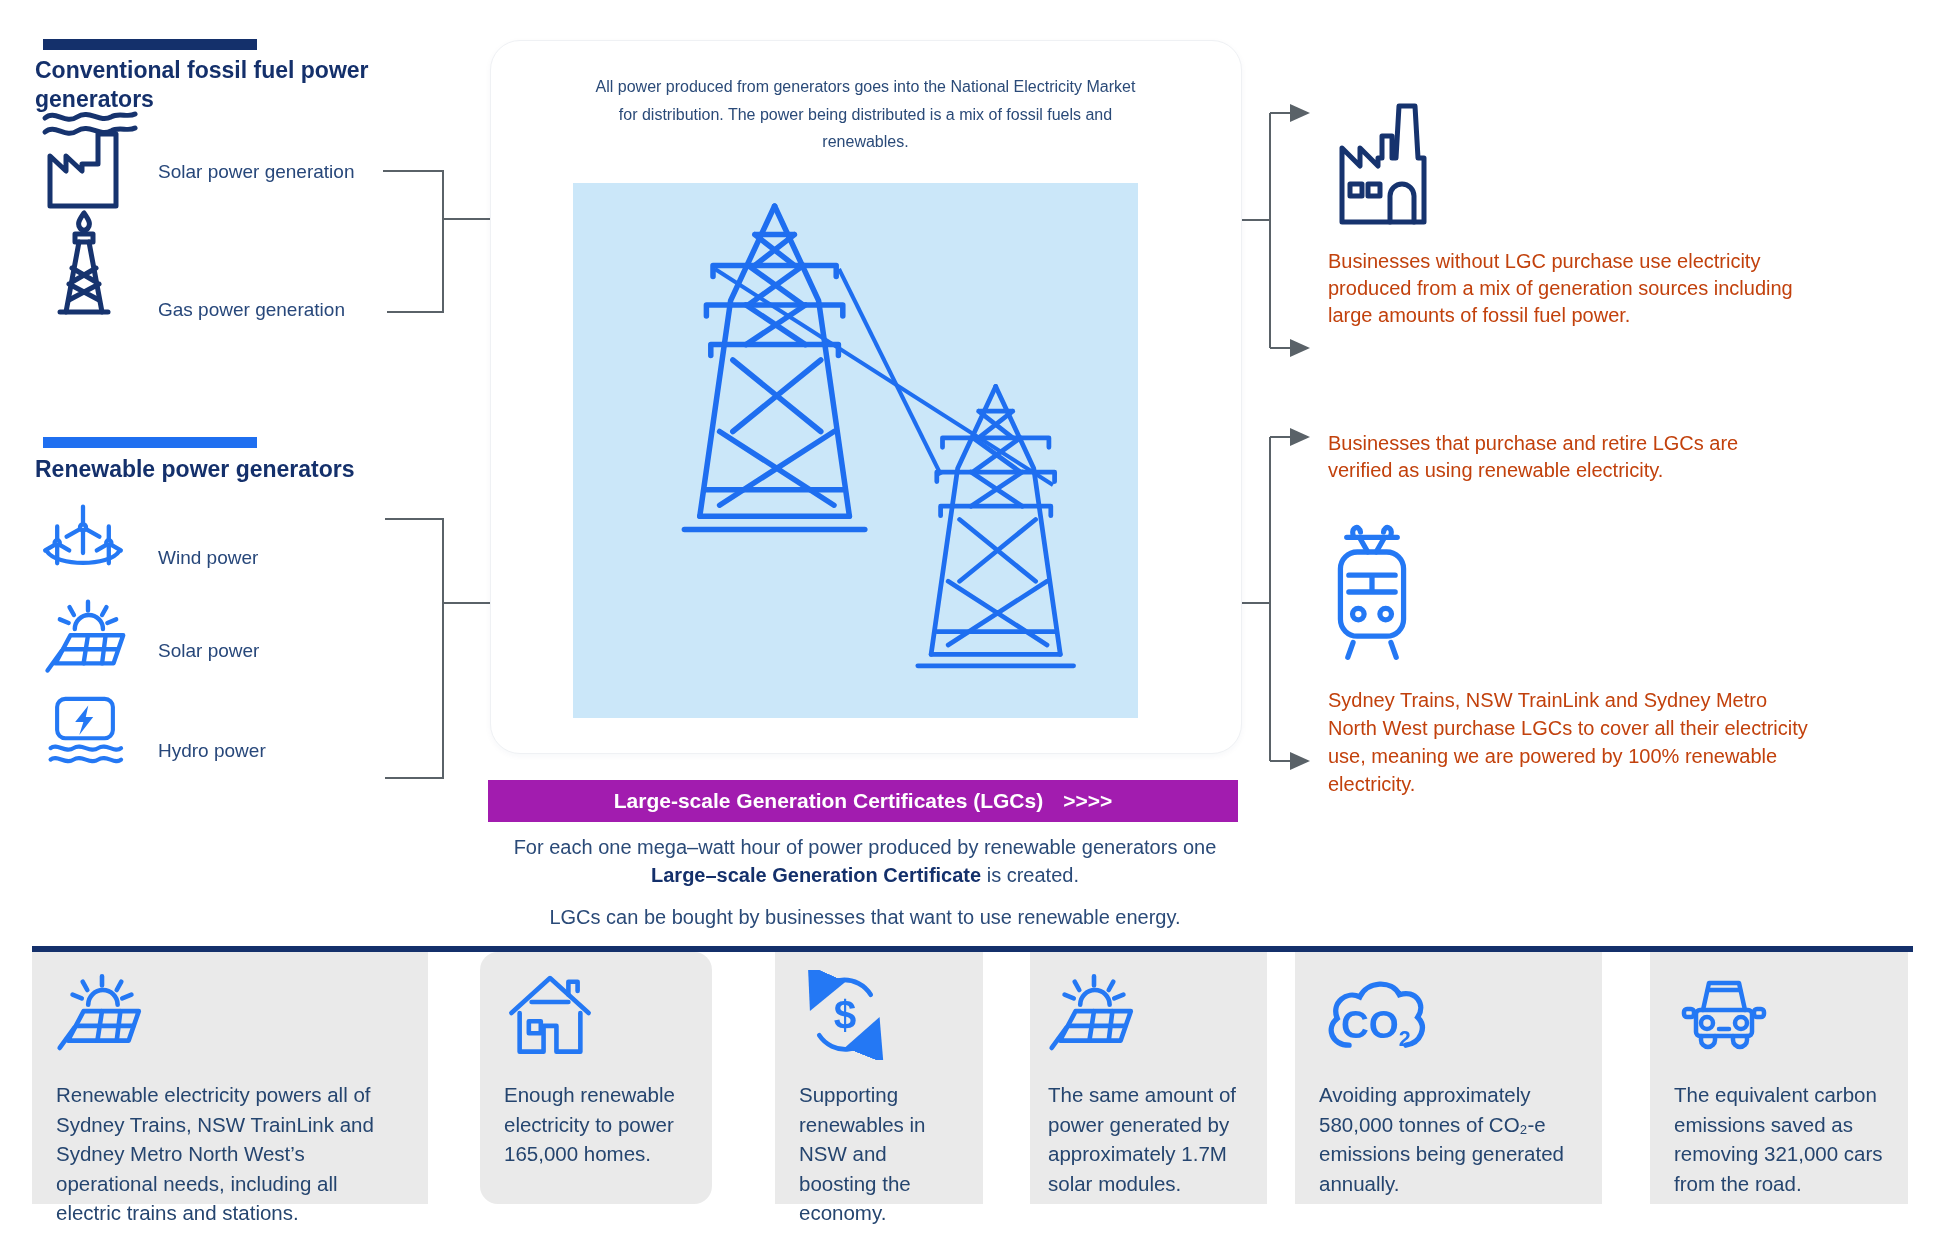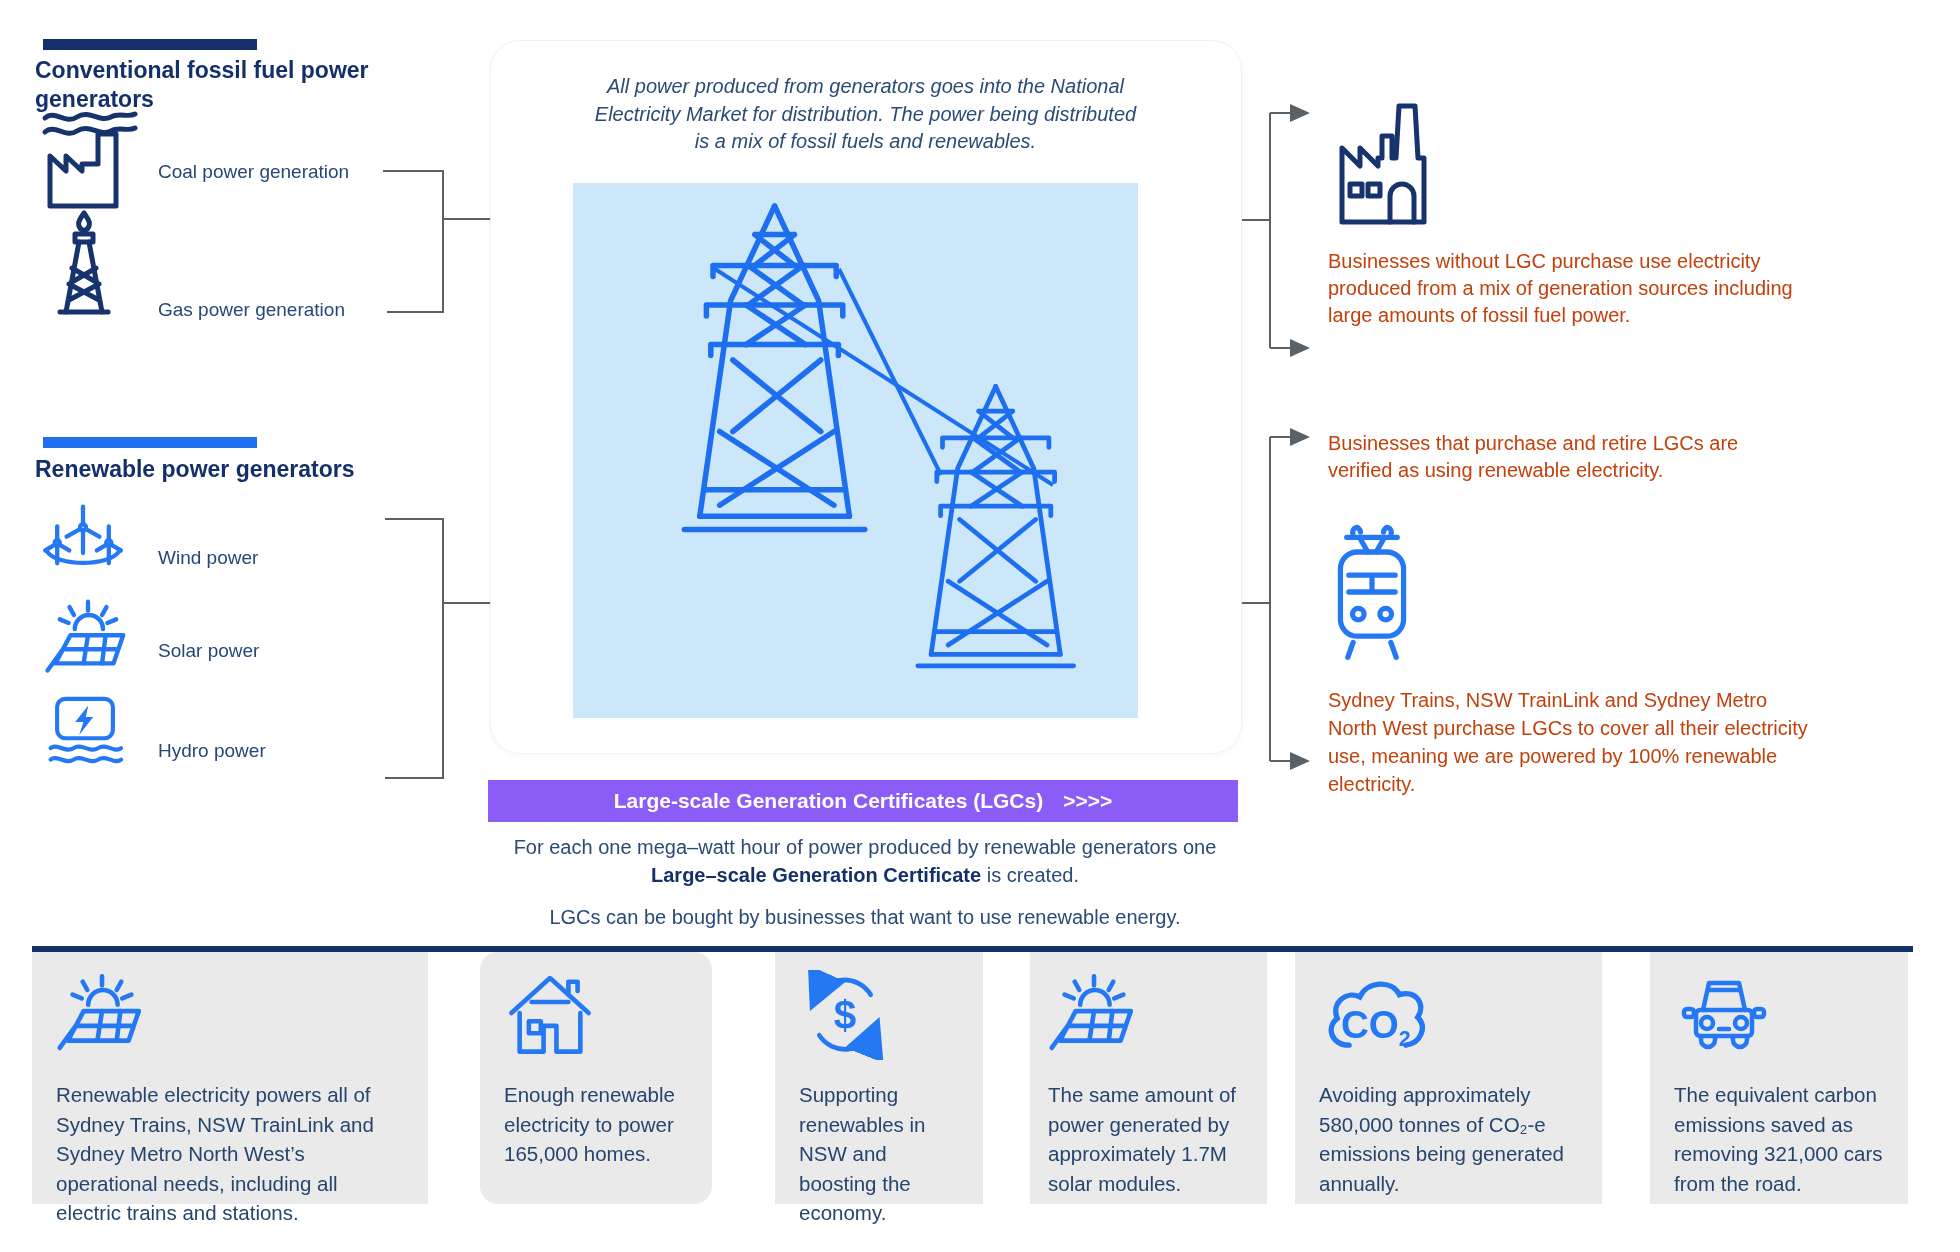--- a/index.html
+++ b/index.html
@@ -7,28 +7,28 @@
     position:relative;width:1960px;height:1252px;background:#ffffff;
     font-family:"Liberation Sans",sans-serif;overflow:hidden;
   }
   .abs{position:absolute;}
   .bar{height:11px;width:214px;}
   .navy{background:#14306b;}
   .accent{background:#1f6ff0;}
   .h-title{font-size:23px;font-weight:bold;color:#14306b;line-height:29px;}
   .gen-label{font-size:19px;color:#27477a;white-space:nowrap;}
   .body-text{font-size:20px;color:#c2410c;line-height:27px;}
-  .center-text{font-size:20px;color:#2a4a78;line-height:27.5px;text-align:center;font-style:italic;}
+  .center-text{font-size:16px;color:#2a4a78;line-height:27.5px;text-align:center;}
   .white-card{
     background:#ffffff;border:1.5px solid #eff1f4;border-radius:30px;
     box-shadow:0 2px 6px rgba(20,48,107,0.04);
   }
   .tower-box{background:#cbe7f9;}
   .banner{
-    background:#8b5cf6;color:#ffffff;font-size:21px;font-weight:bold;
+    background:#a21caf;color:#ffffff;font-size:21px;font-weight:bold;
     display:flex;align-items:center;justify-content:center;gap:20px;
   }
   .lgc-line{font-size:20px;color:#2a4a78;text-align:center;white-space:nowrap;}
   .lgc-bold{font-weight:bold;color:#14306b;}
   .benefit-card{
     background:#eaeaea;top:952px;height:252px;box-sizing:border-box;
     padding:18px 20px 0 24px;
   }
   .benefit-icon{height:96px;display:flex;align-items:flex-start;}
   .benefit-text{font-size:20.5px;line-height:29.5px;color:#25456f;margin-top:14px;}
@@ -67,21 +67,21 @@
   </svg>
 
   <div class="abs bar navy" style="left:43px;top:39px;"></div>
   <div class="abs h-title" style="left:35px;top:56px;width:352px;">Conventional fossil fuel power generators</div>
 
   <svg class="abs stroke-navy" style="left:40px;top:108px;" width="100" height="102" viewBox="0 0 100 102">
     <path d="M5,10 C15,1 25,17 37,9 C49,1 59,15 71,9 C79,4 88,10 95,6"></path>
     <path d="M5,24 C15,15 25,31 37,23 C49,15 59,29 71,23 C79,18 88,24 95,20"></path>
     <path d="M10,98 V48 L26,63 V48 L42,63 V56 H58 V26 H76 V98 Z"></path>
   </svg>
-  <div class="abs gen-label" style="left:158px;top:161px;">Coal power generation</div>
+  <div class="abs gen-label" style="left:158px;top:161px;">Solar power generation</div>
 
   <svg class="abs stroke-navy" style="left:48px;top:210px;" width="72" height="108" viewBox="0 0 72 108">
     <path d="M36,3 C31,10 29,14 32,18 C34,21 38,21 40,18 C43,14 41,10 36,3 Z"></path>
     <rect x="27" y="24" width="18" height="8"></rect>
     <path d="M18,102 L31,32 M54,102 L41,32"></path>
     <path d="M24,72 L48,58 M24,58 L48,72 M21,90 L51,74 M21,74 L51,90"></path>
     <path d="M12,102 H60"></path>
   </svg>
   <div class="abs gen-label" style="left:158px;top:299px;">Gas power generation</div>
 

